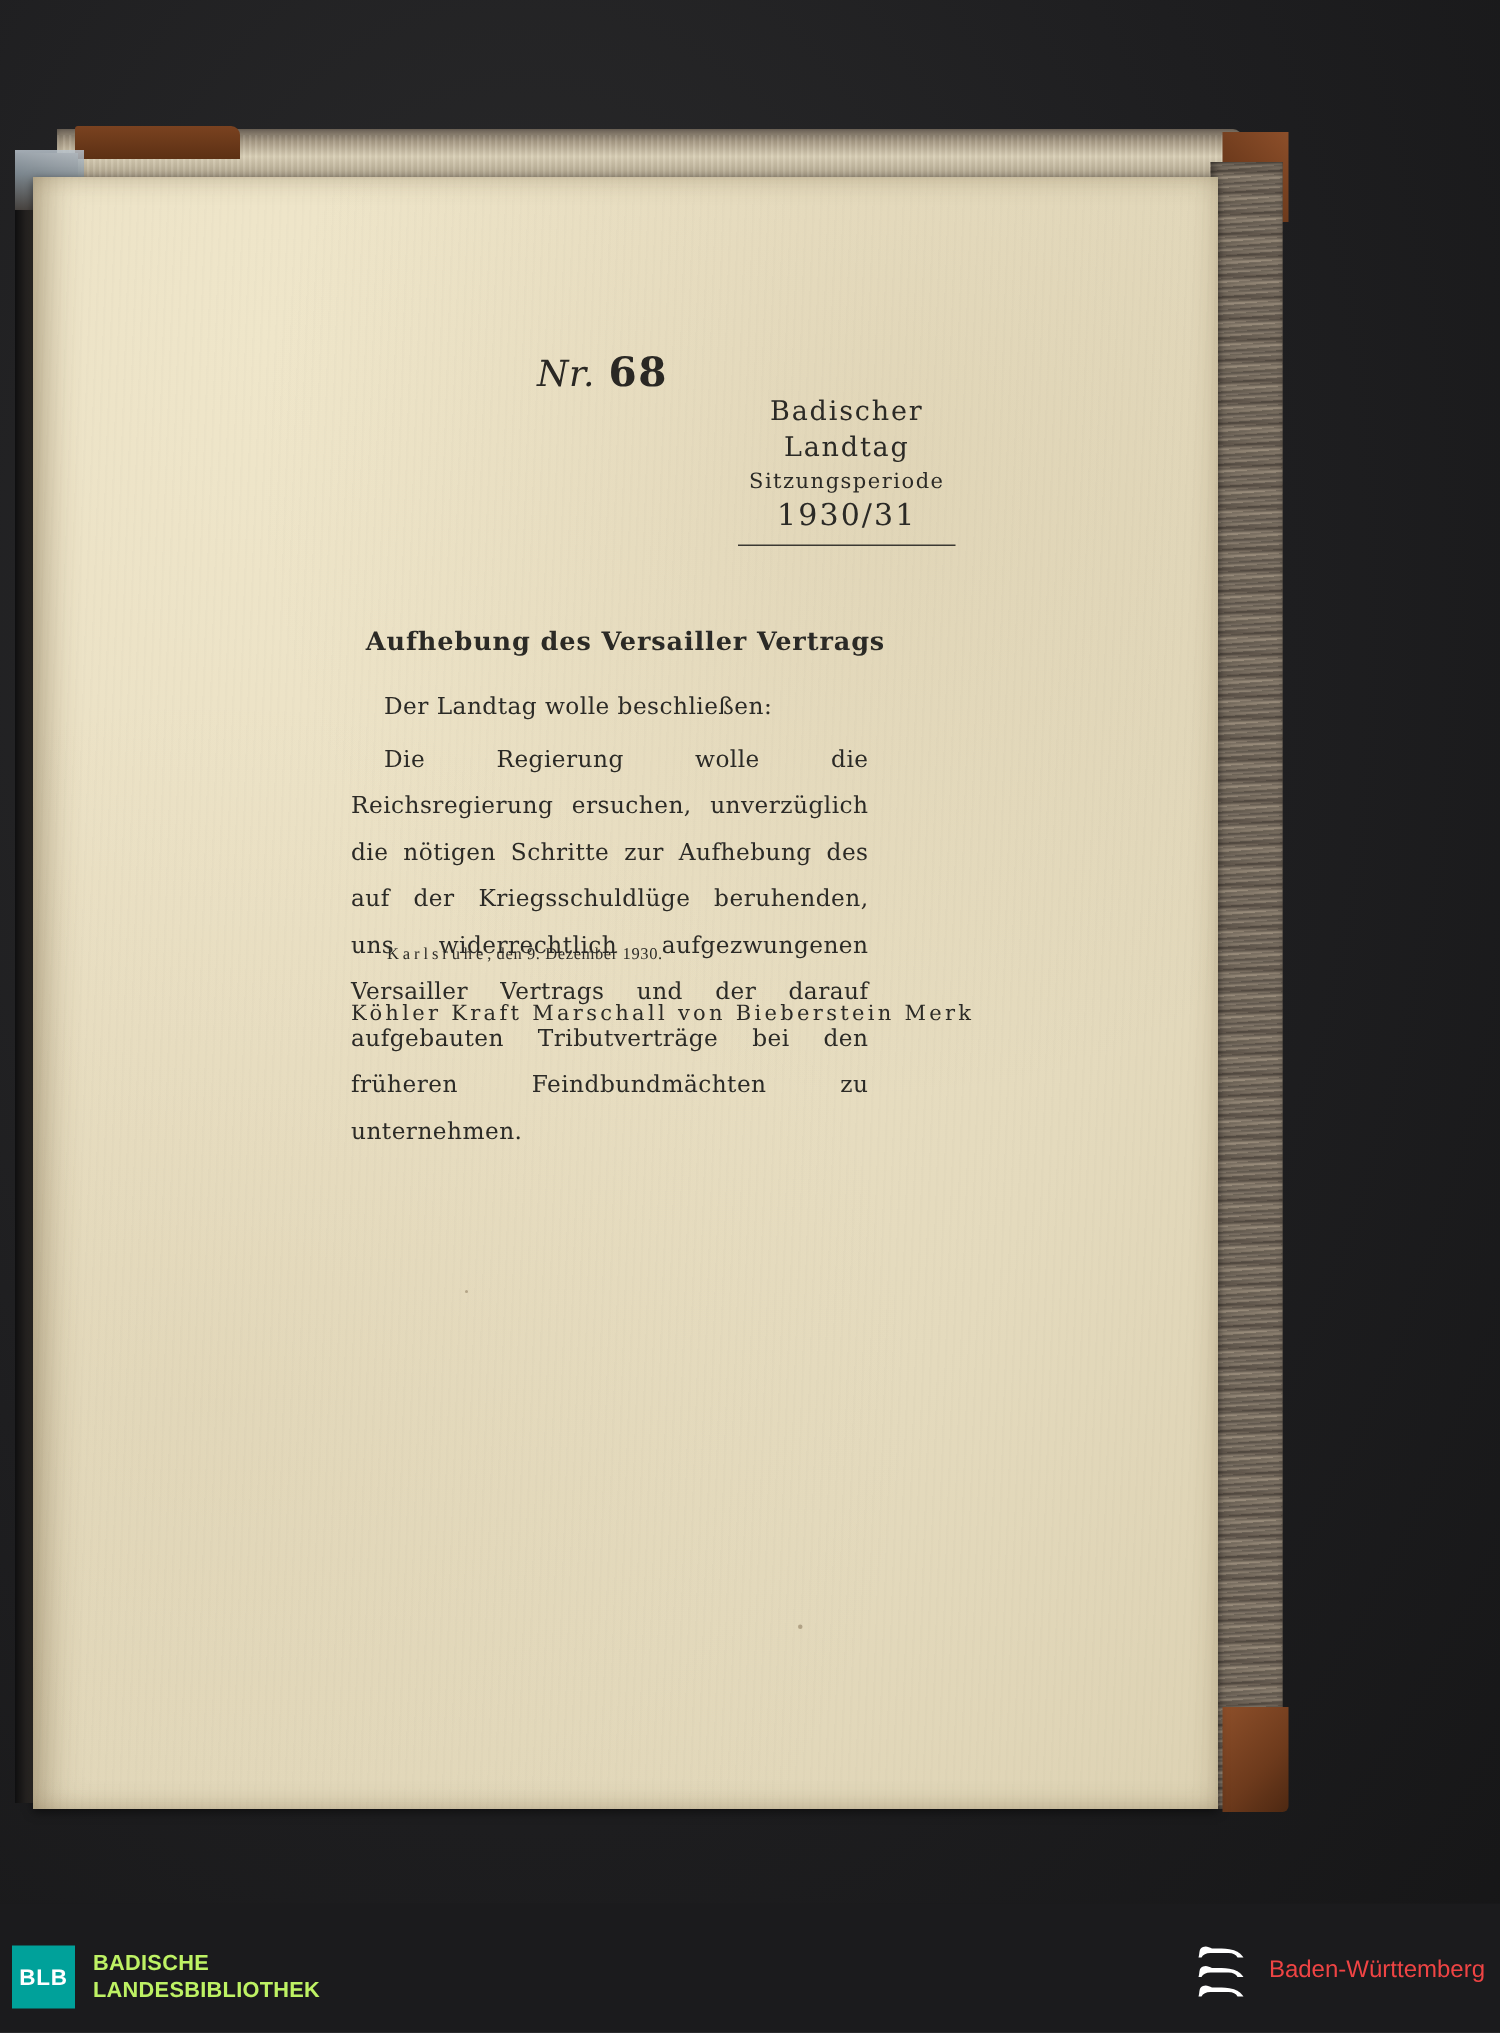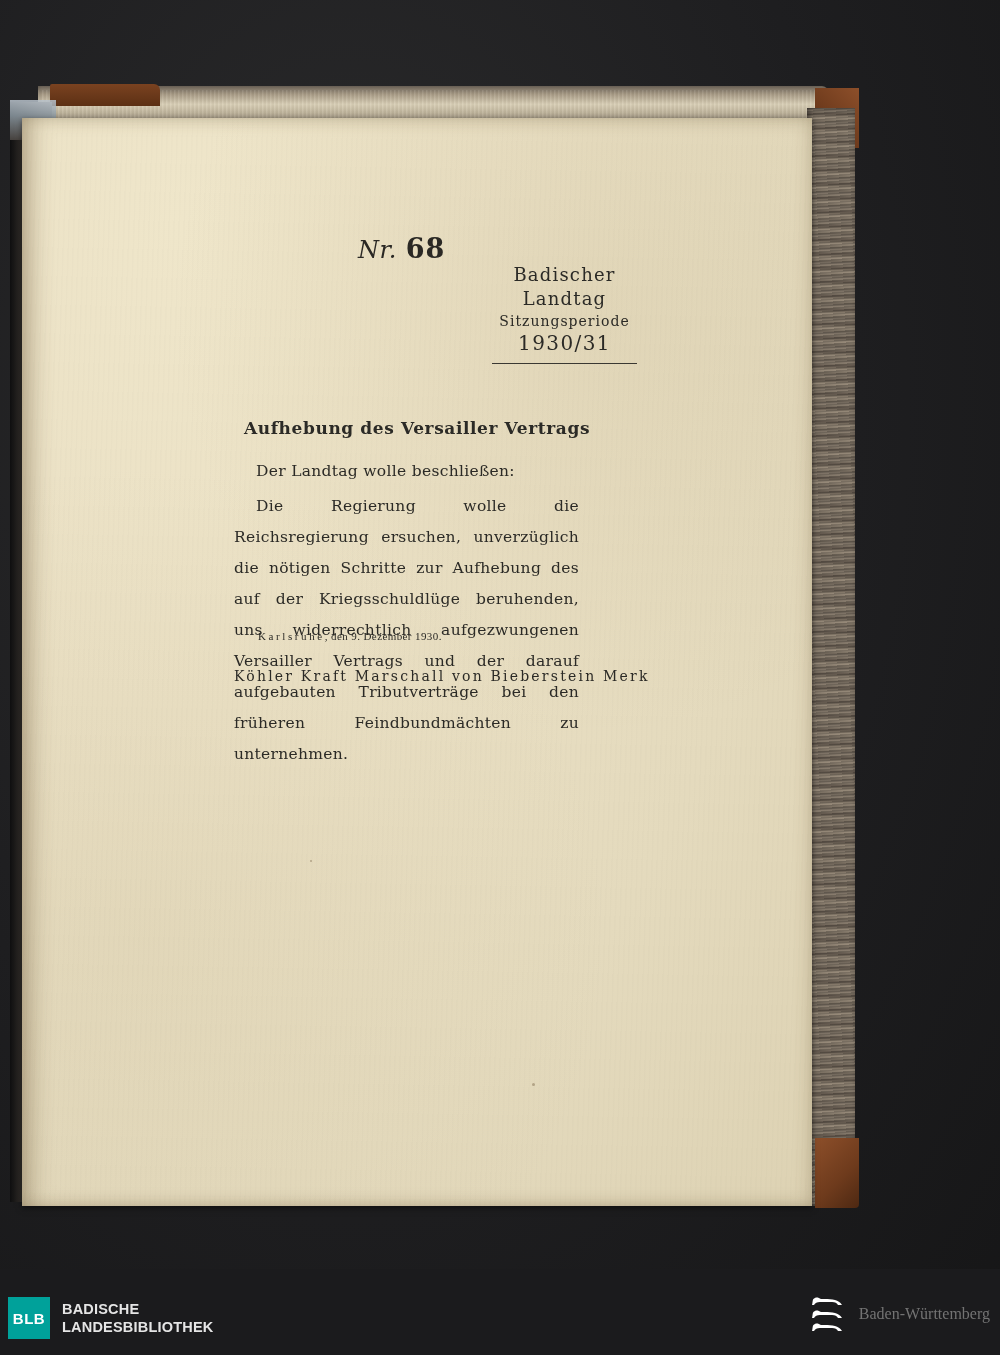--- a/index.html
+++ b/index.html
@@ -281,37 +281,37 @@
     font-family: "Liberation Sans", sans-serif;
     font-weight: 700;
     font-size: 15px;
     display: flex;
     align-items: center;
     justify-content: center;
     letter-spacing: .5px;
   }
   .blb-text {
     font-family: "Liberation Sans", sans-serif;
-    color: #e5e5e5;
+    color: #bef264;
     font-weight: 700;
     font-size: 14.5px;
     line-height: 1.25;
     letter-spacing: .2px;
   }
   .bw {
     position: absolute;
     right: 10px;
     bottom: 20px;
     display: flex;
     align-items: center;
     gap: 12px;
   }
   .bw-text {
-    font-family: Liberation Serif, serif;
-    color: #737373;
+    font-family: Liberation Sans, sans-serif;
+    color: #ef4444;
     font-size: 16px;
   }
   .lions {
     width: 40px;
     height: 42px;
     display: flex;
     flex-direction: column;
     justify-content: center;
     gap: 2px;
   }

